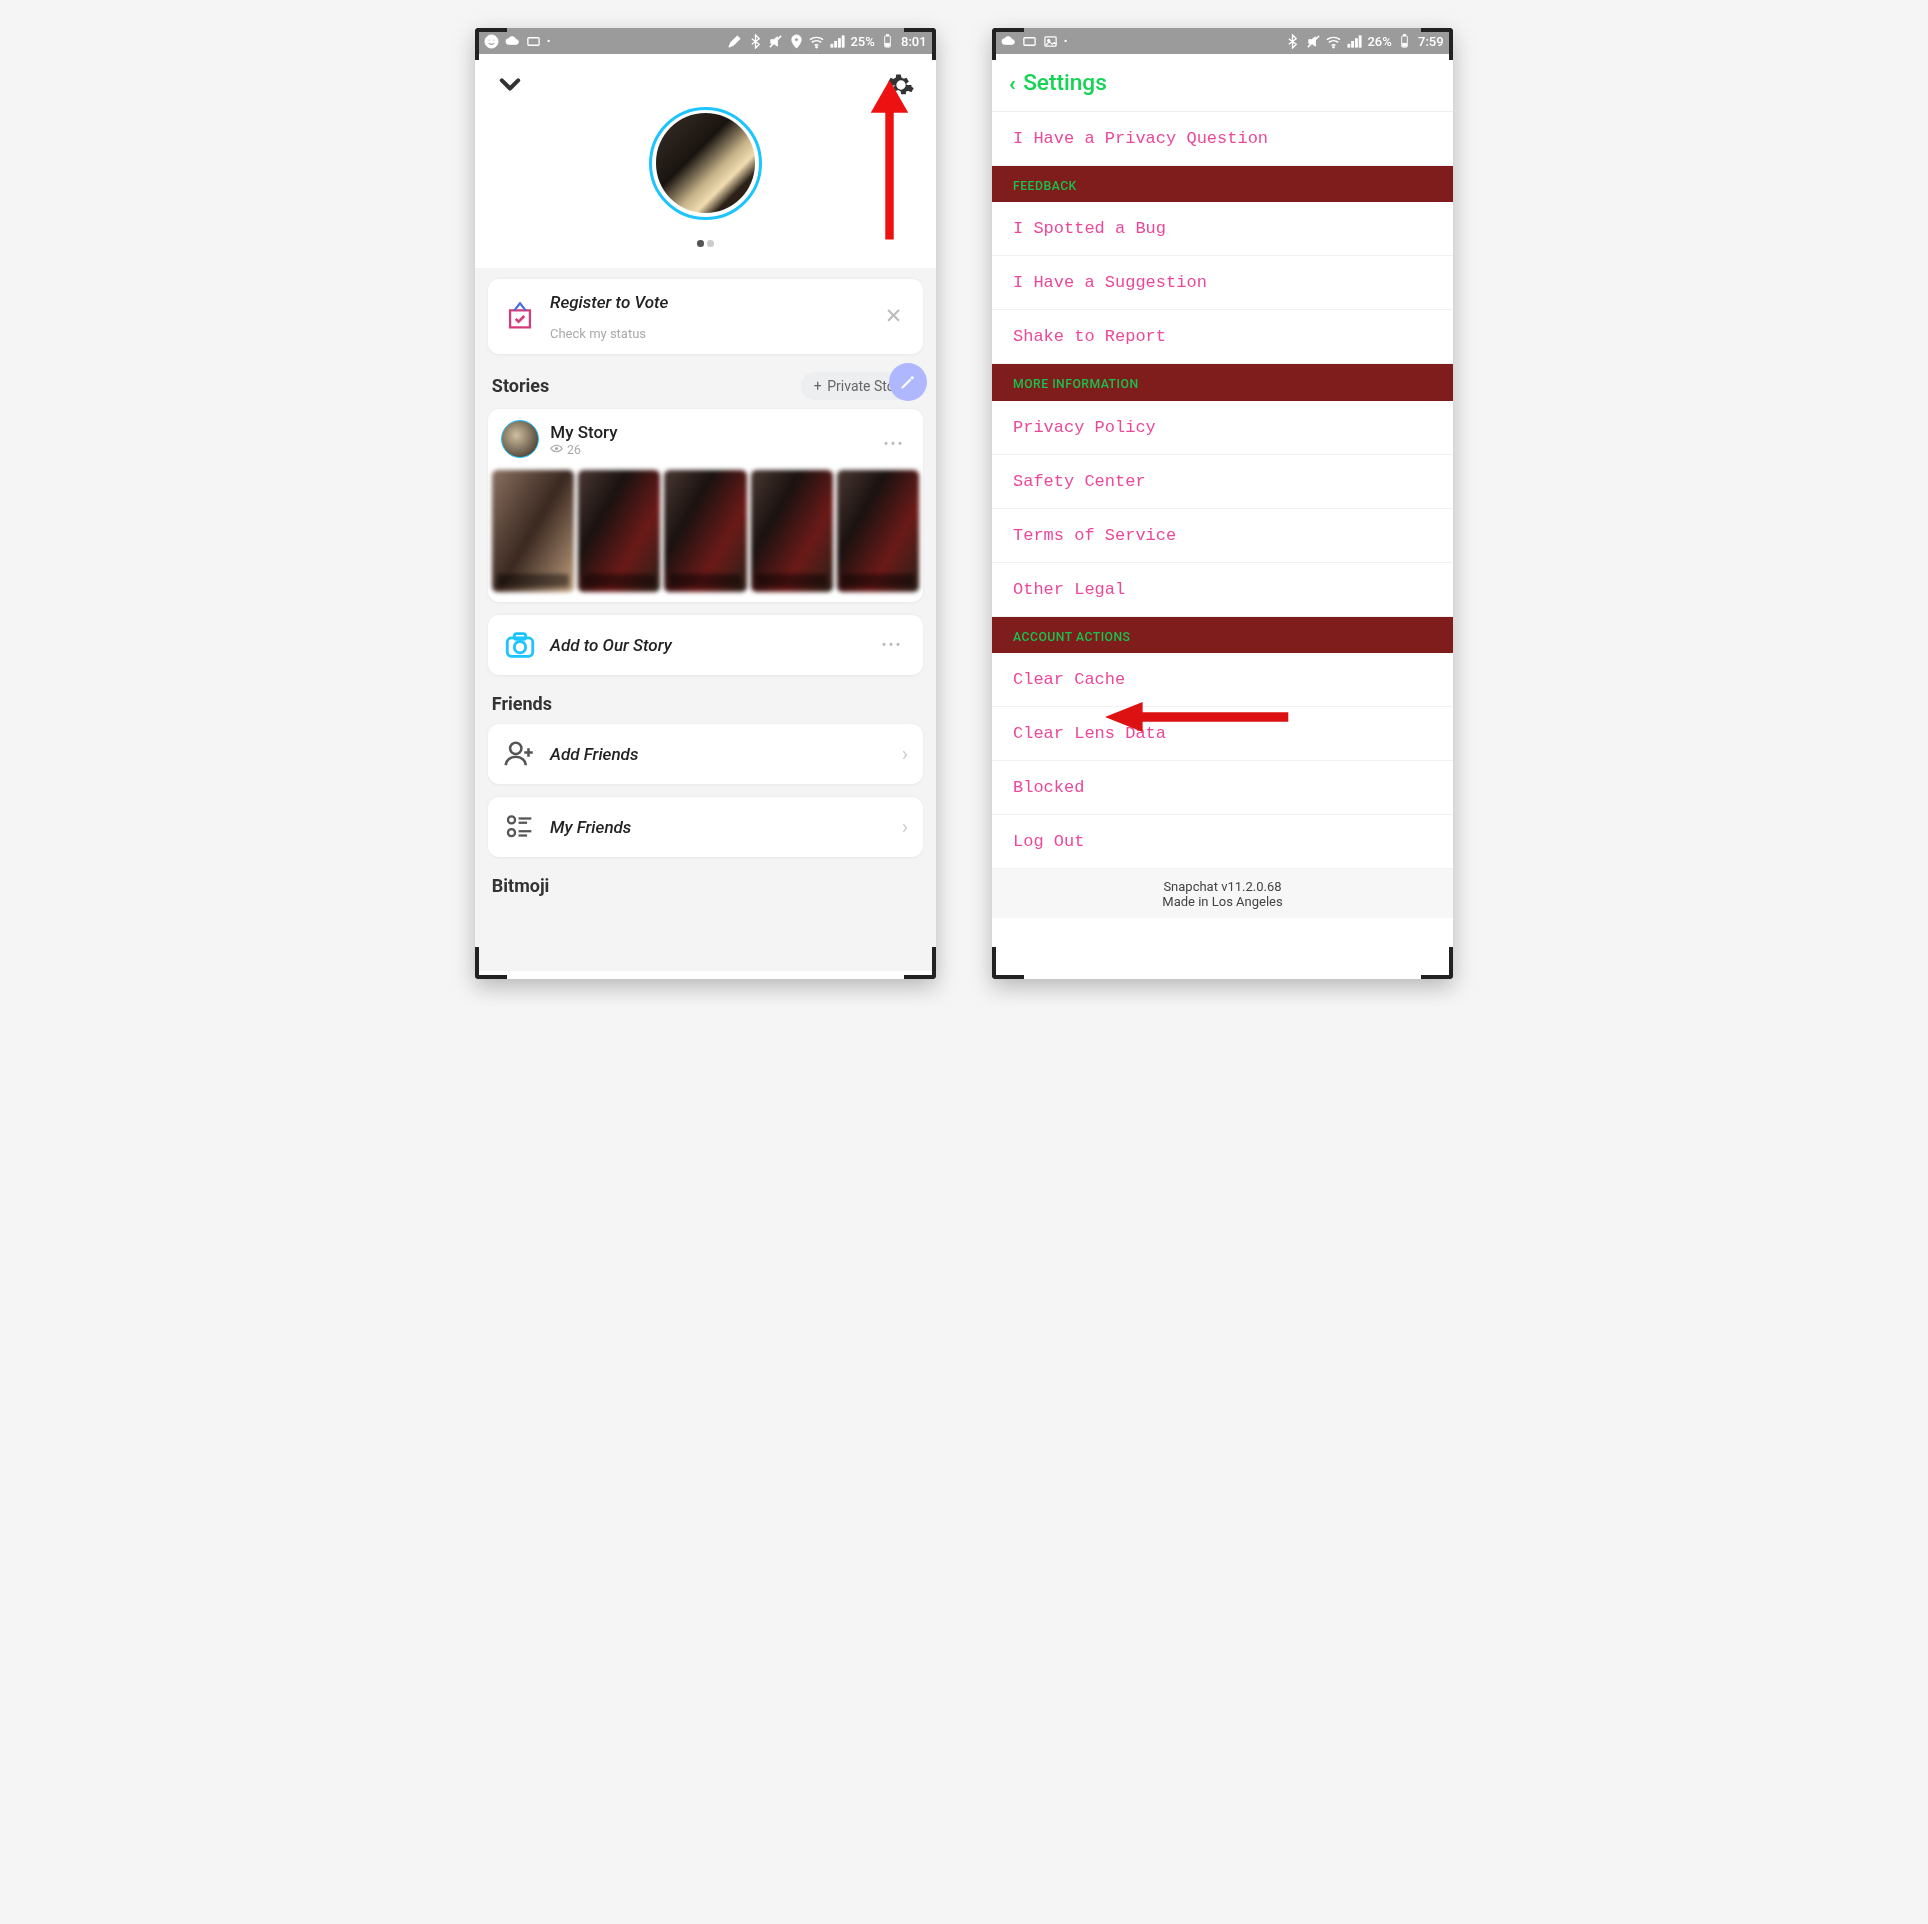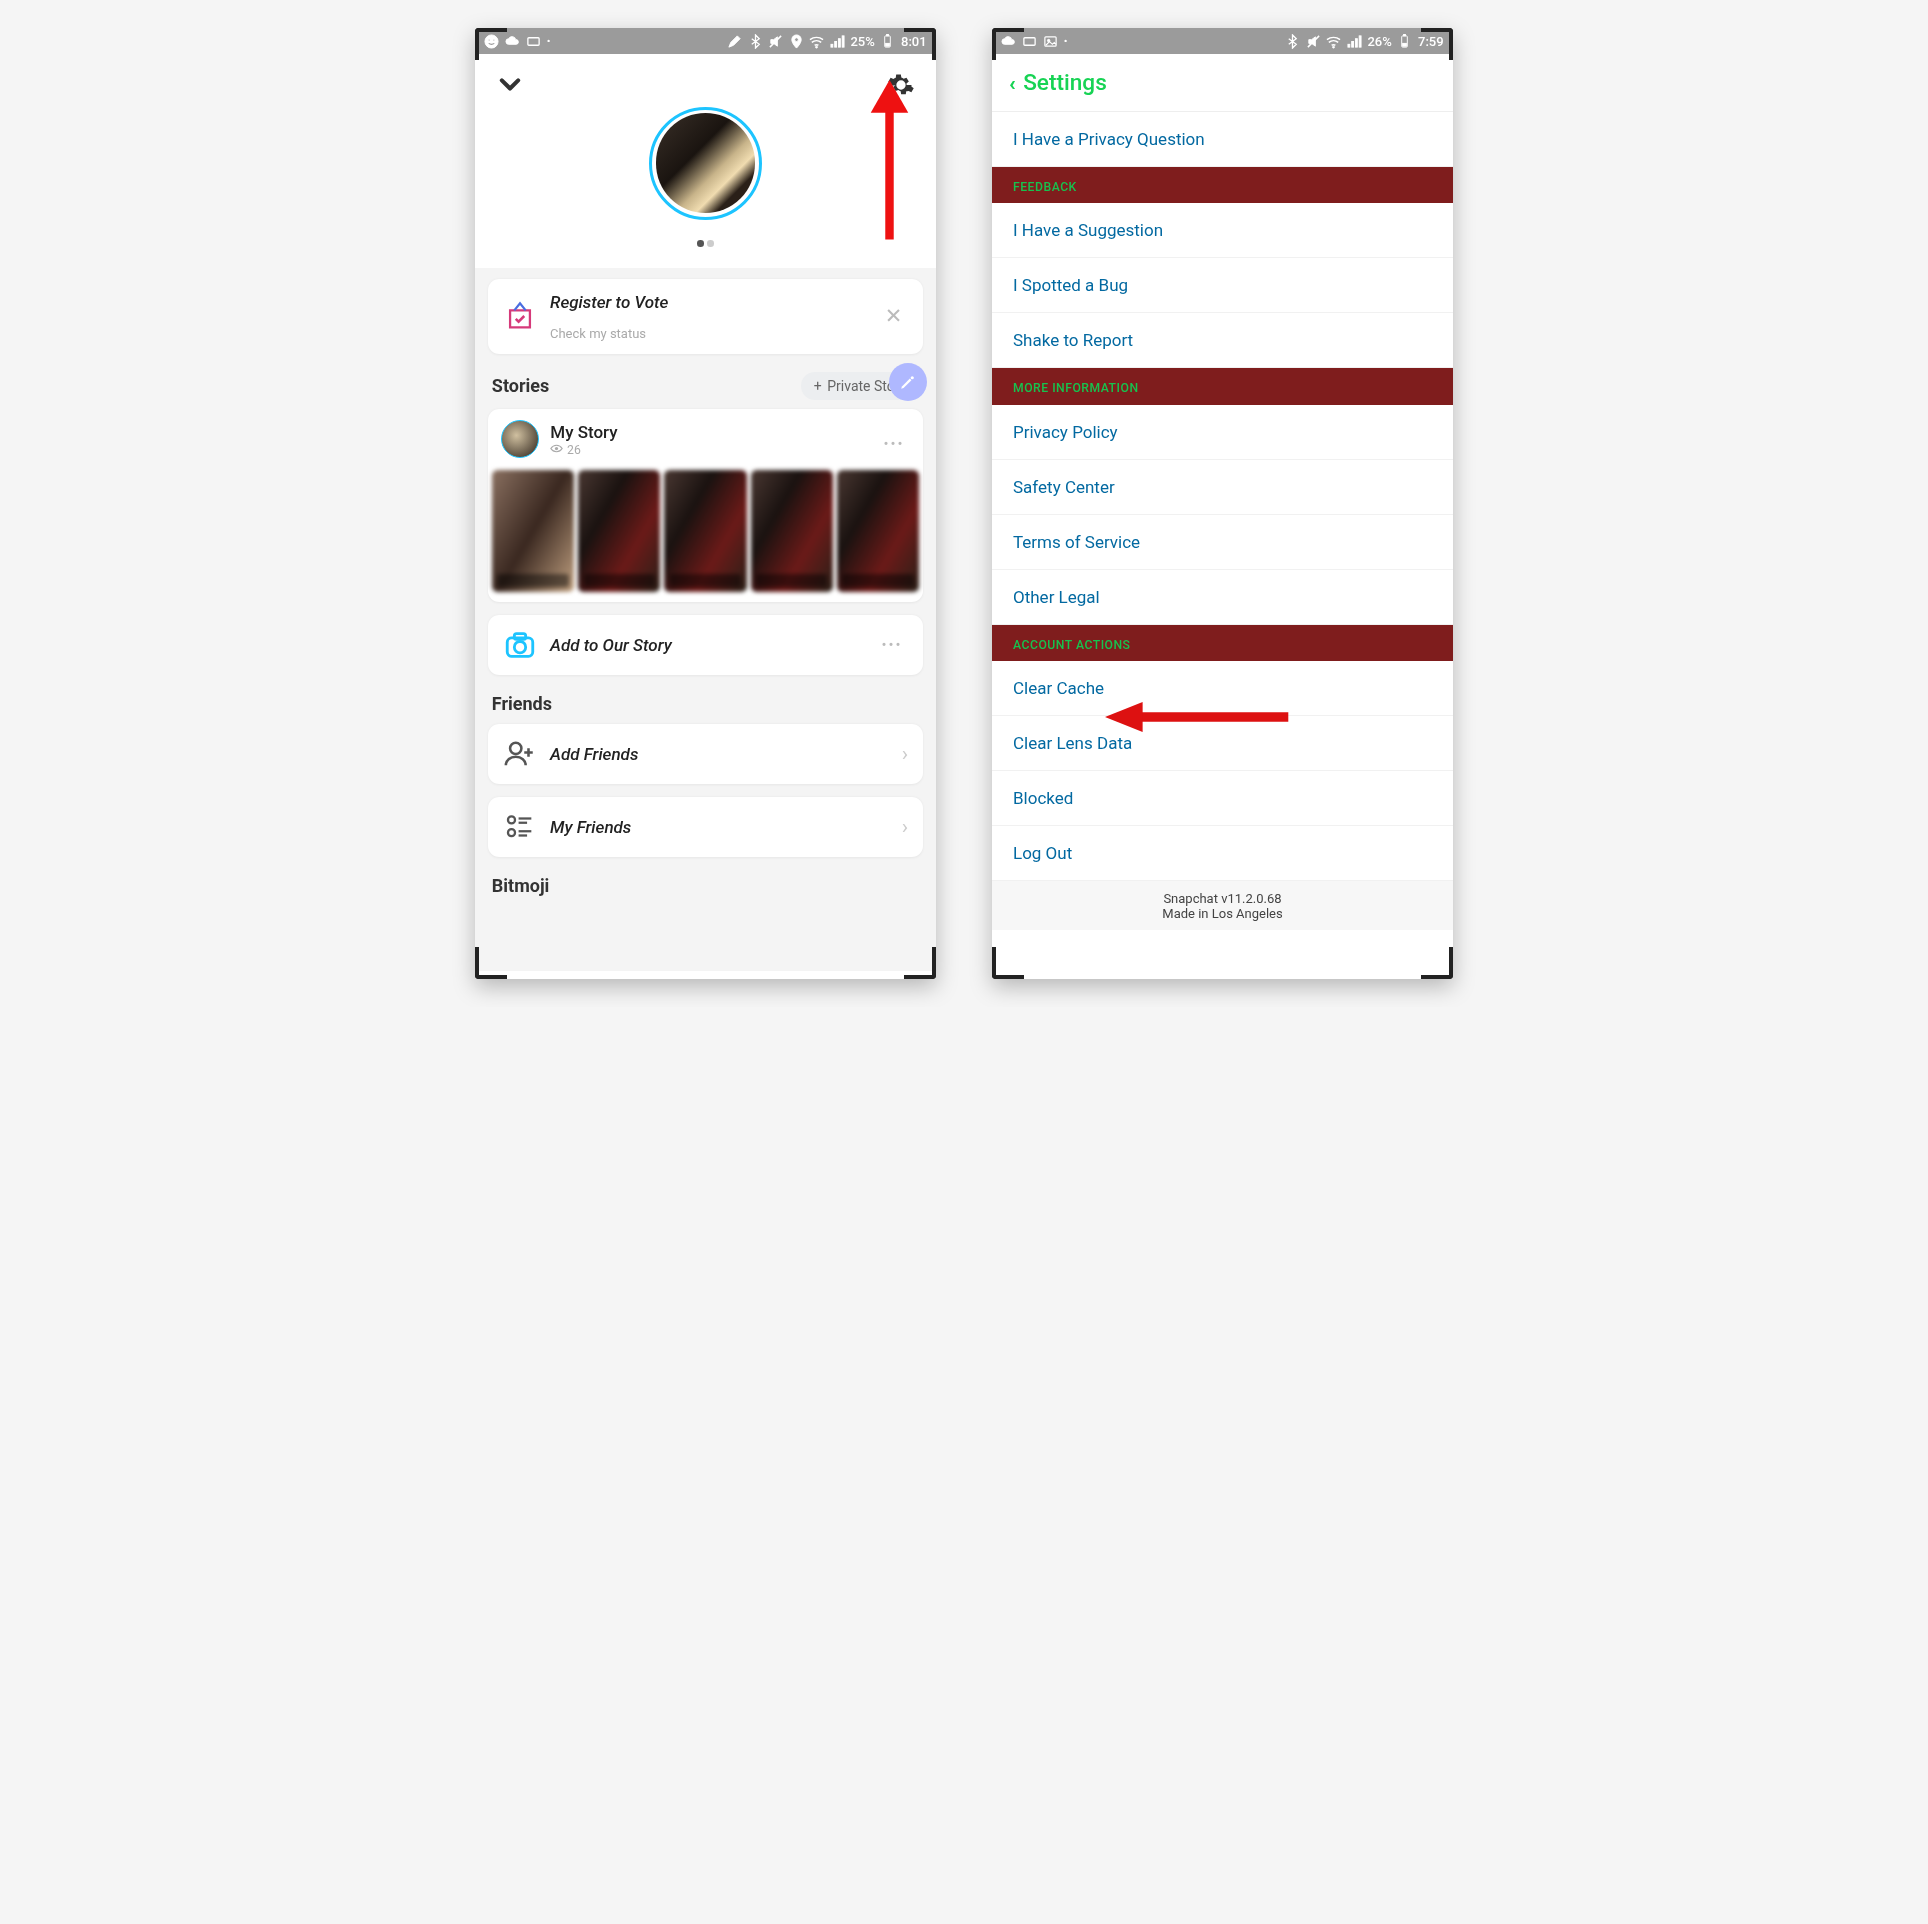--- a/index.html
+++ b/index.html
@@ -123,22 +123,22 @@
 
   
   .p2-header {
     display:flex; align-items:center; gap:7.5px; padding: 15px 17px;
     border-bottom:0.9px solid #eee;
   }
   .p2-header .back { color:#17d354; font-size:21px; font-weight:900; cursor:pointer;}
   .p2-header .title { color:#17d354; font-size:22.6px; font-weight:500;}
   .p2-list { overflow:hidden; }
   .li {
-    padding: 17px 21px; font-size:17px; color:#0369a1;
-    border-bottom:0.9px solid #f1f1f1; background:#fff; cursor:pointer;
+    padding: 17px 21px; font-size:17px; color:#ec4899;
+    border-bottom:0.9px solid #f1f1f1; background:#fff; cursor:pointer;font-family:Liberation Mono, monospace;
   }
   .grp {
     padding: 13px 21px 9.4px; font-size:12.2px; letter-spacing:0.5px;
     color:#17c24e; background:#7f1d1d; font-weight:500;
   }
   .footer { text-align:center; padding: 9.4px 0; font-size:13px; color:#444; background:#f7f7f7;}
   .footer .line2 { font-size:13px; }
 
   .annot-arrow-left {
     position:absolute; left:113px; top:670px; width:188px; height:38px; pointer-events:none;
@@ -416,22 +416,22 @@
   </div>
 
   <div class="p2-header">
     <span class="back">‹</span>
     <span class="title">Settings</span>
   </div>
 
   <div class="p2-list">
     <div class="li">I Have a Privacy Question</div>
     <div class="grp">FEEDBACK</div>
+    <div class="li">I Spotted a Bug</div>
     <div class="li">I Have a Suggestion</div>
-    <div class="li">I Spotted a Bug</div>
     <div class="li">Shake to Report</div>
     <div class="grp">MORE INFORMATION</div>
     <div class="li">Privacy Policy</div>
     <div class="li">Safety Center</div>
     <div class="li">Terms of Service</div>
     <div class="li">Other Legal</div>
     <div class="grp">ACCOUNT ACTIONS</div>
     <div class="li">Clear Cache</div>
     <div class="li">Clear Lens Data</div>
     <div class="li">Blocked</div>

